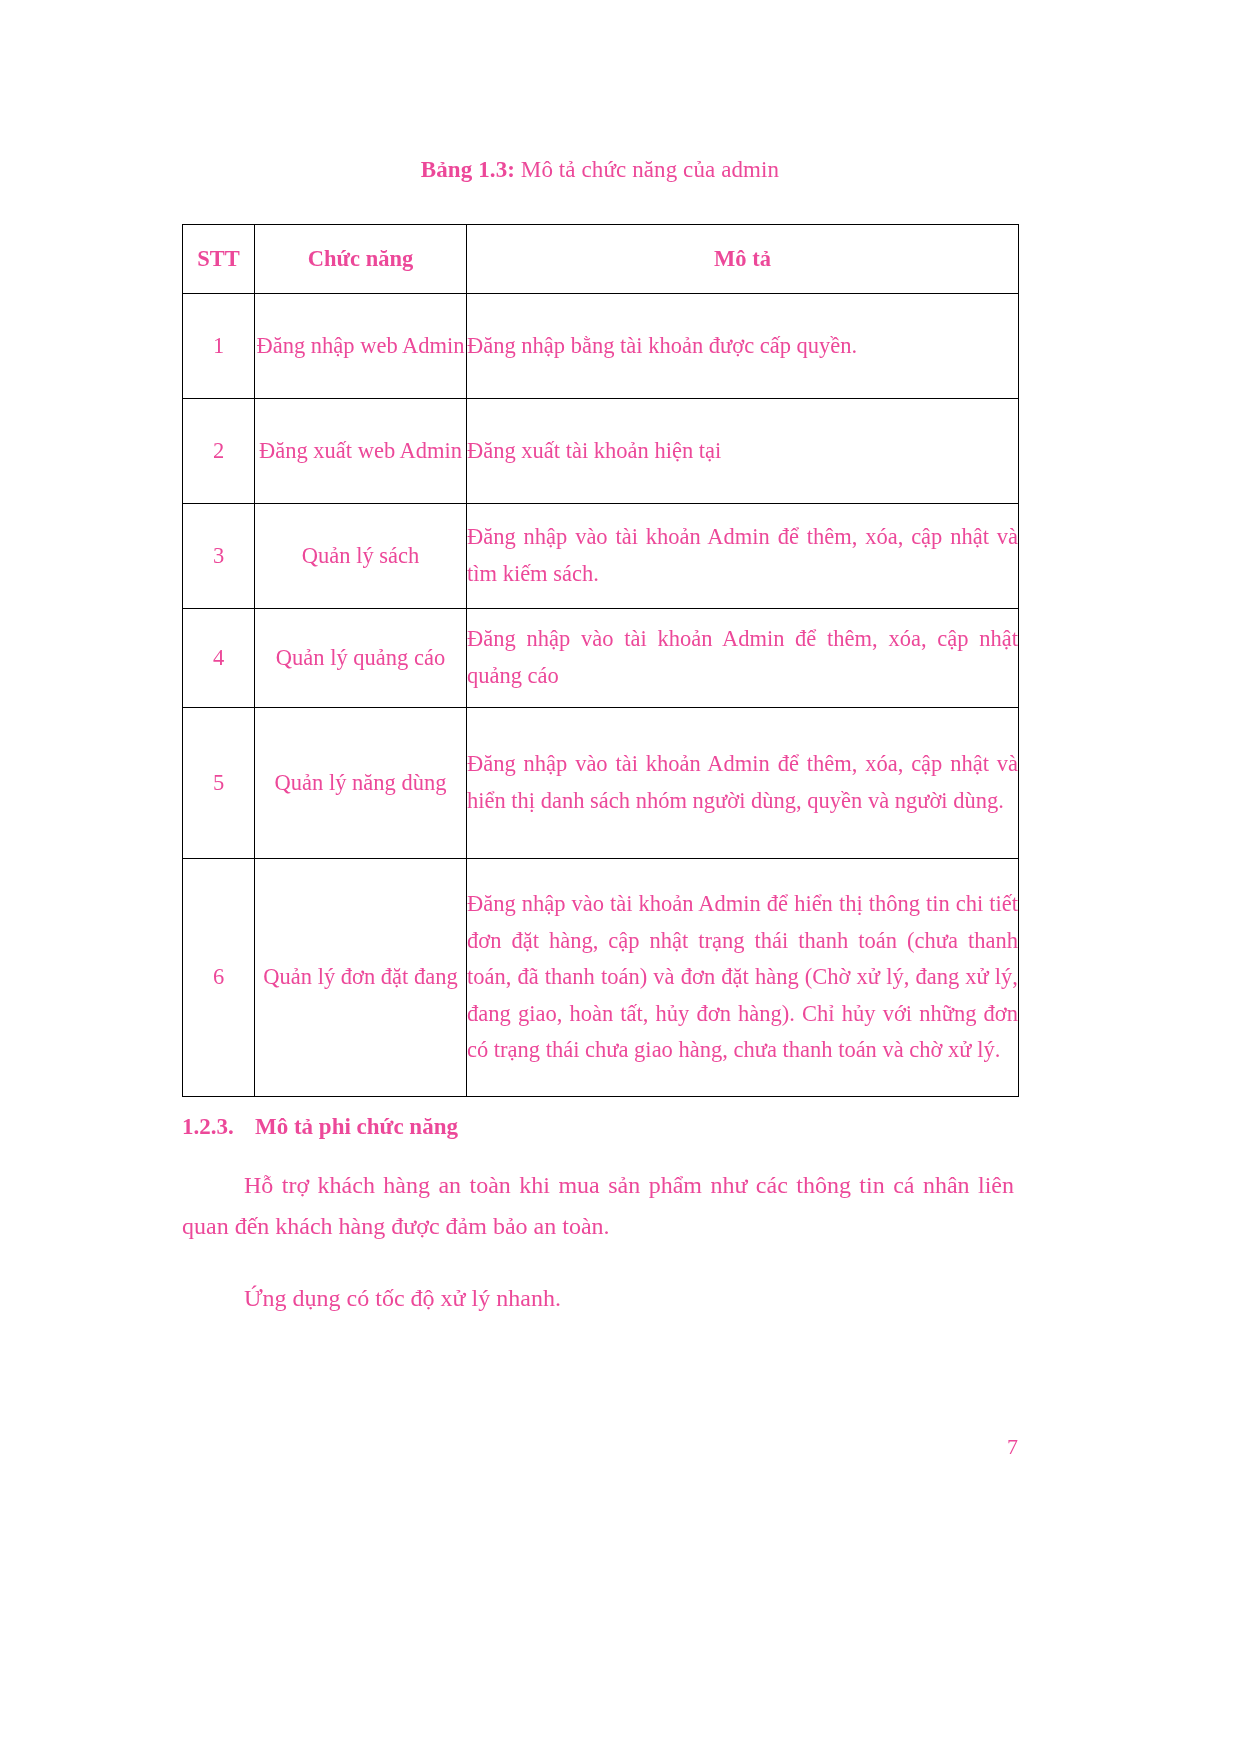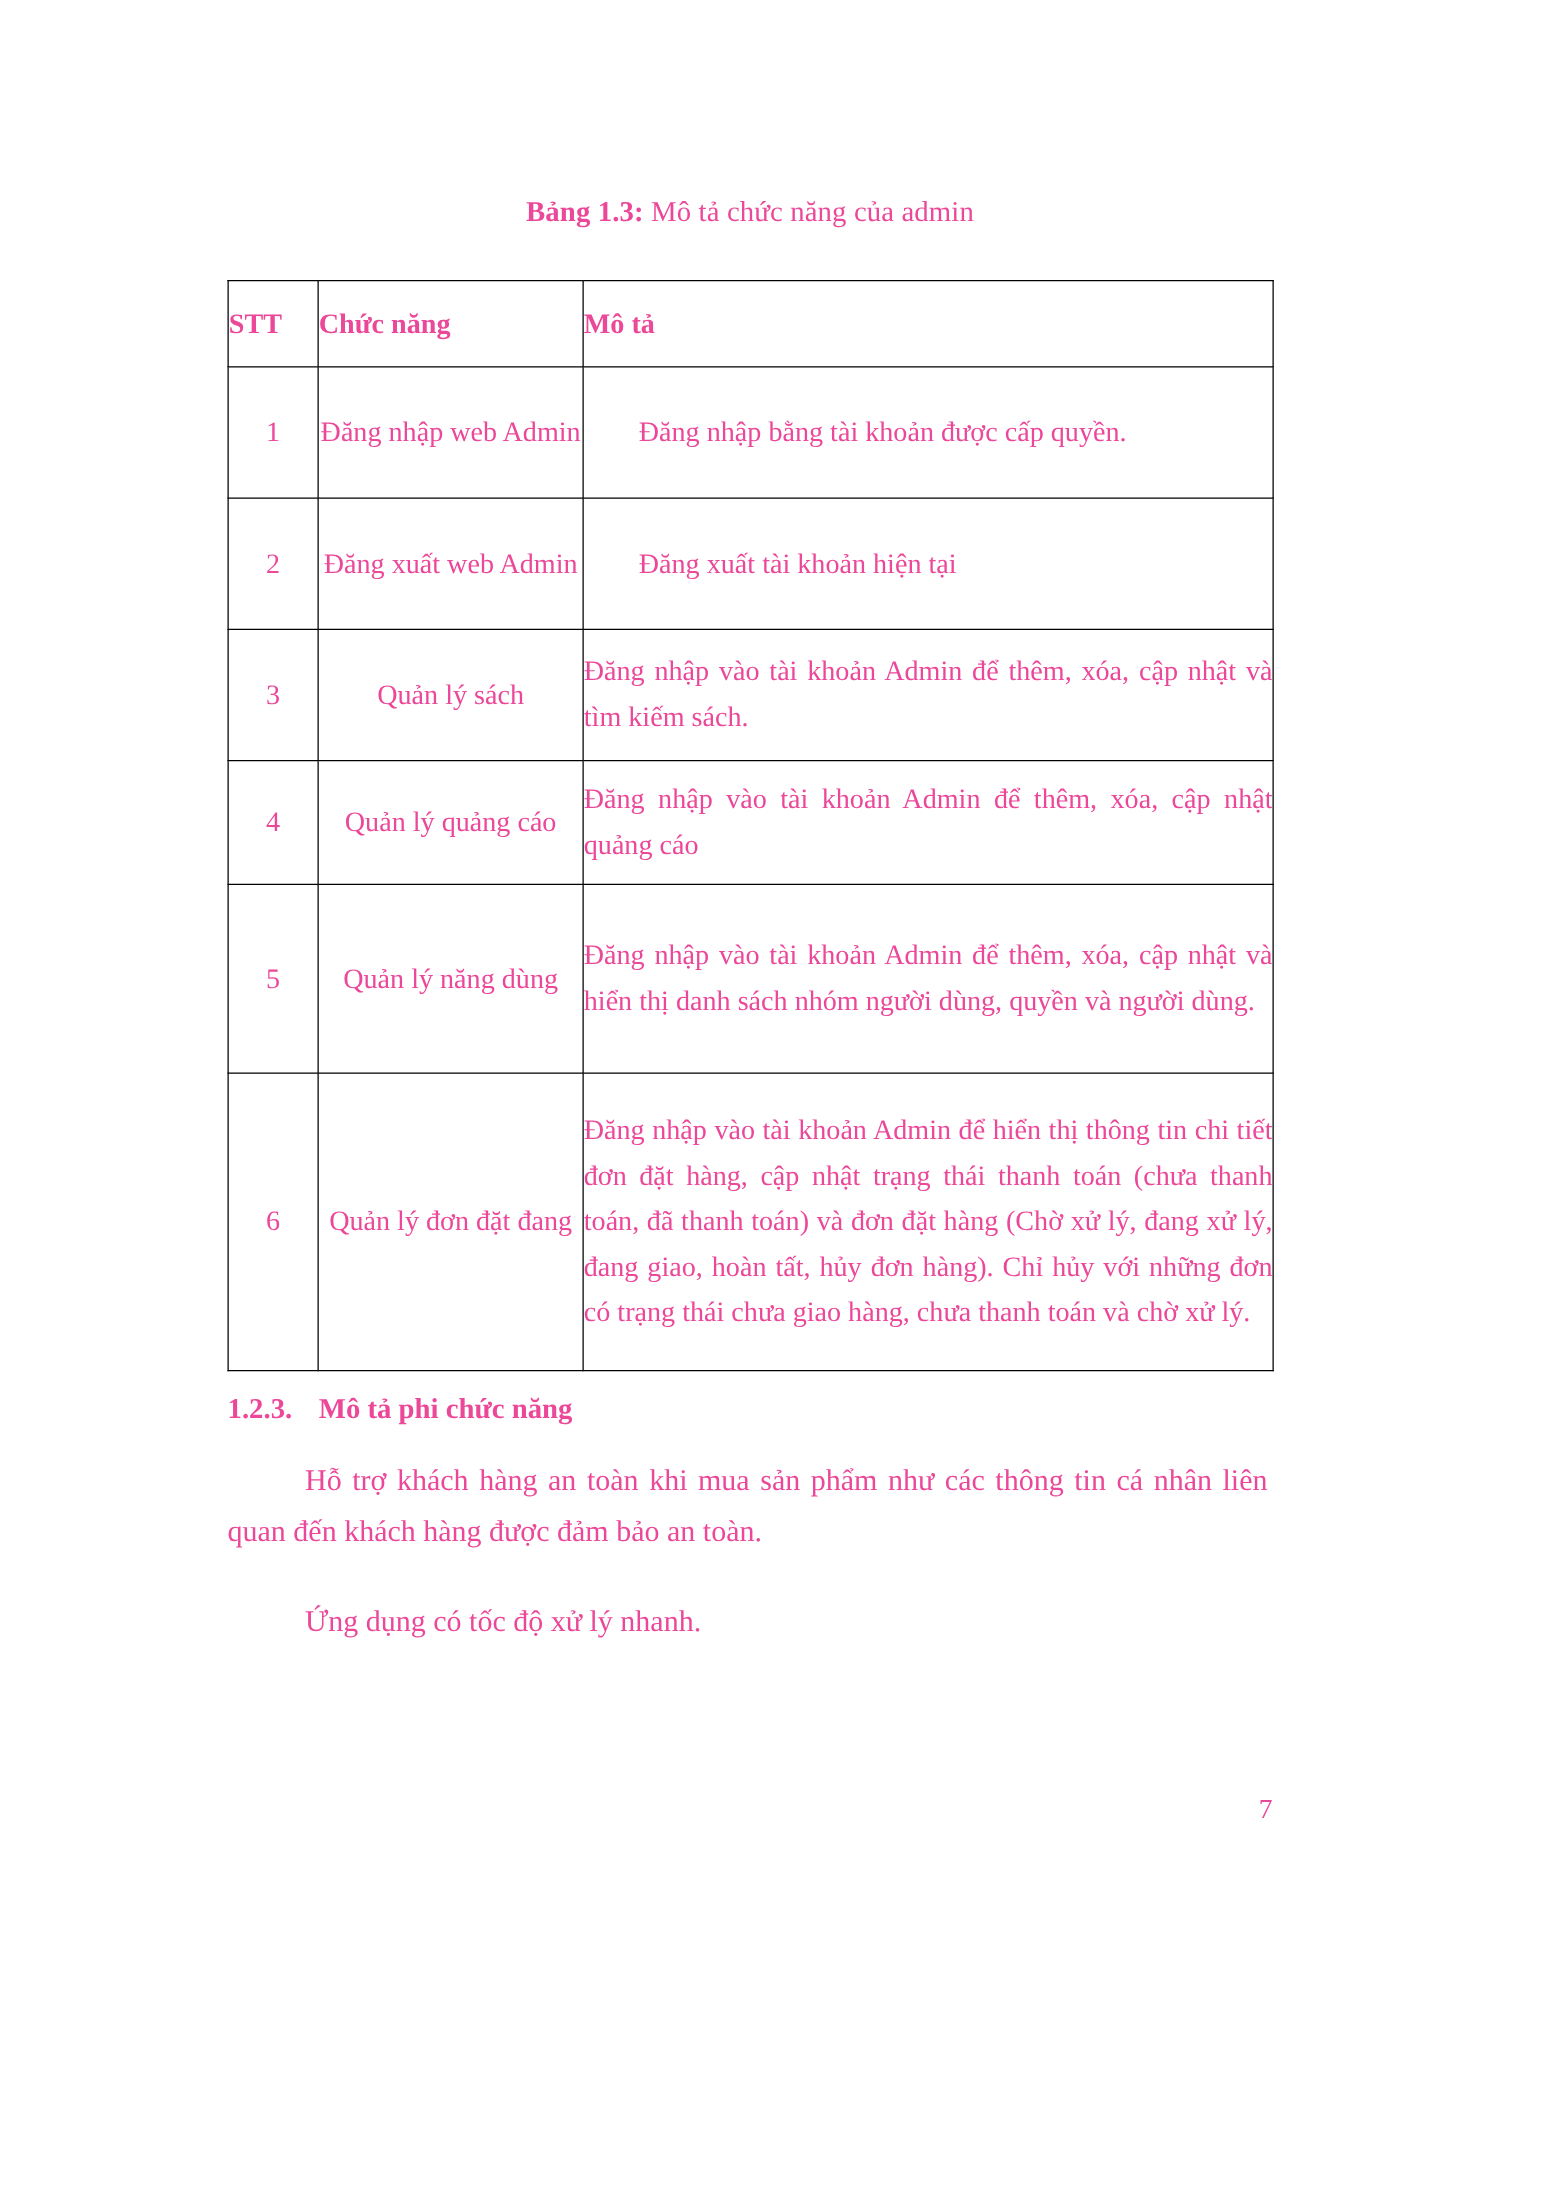--- a/index.html
+++ b/index.html
@@ -52,21 +52,21 @@
     padding: 0;
     vertical-align: middle;
     font-size: 22.5px;
     line-height: 1.62;
   }
   col.col-stt { width: 72px; }
   col.col-func { width: 212px; }
   col.col-desc { width: 552px; }
 
   th.hdr {
-    text-align: left;
+    text-align: center;
     font-weight: bold;
     font-size: 23.5px;
     height: 68px;
     padding: 4px 6px;
   }
   td.cell-stt {
     text-align: center;
     font-size: 22px;
     padding: 4px 2px;
   }
@@ -75,21 +75,20 @@
     padding: 10px 6px 10px 14px;
   }
   td.cell-desc {
     text-align: justify;
     text-align-last: left;
     padding: 10px 14px 10px 16px;
     hyphens: none;
   }
   td.cell-desc.nojustify {
     text-align: left;
-    padding-left: 44px;
   }
 
   tr.r1 td { height: 104px; }
   tr.r2 td { height: 104px; }
   tr.r3 td { height: 104px; }
   tr.r4 td { height: 98px; }
   tr.r5 td { height: 150px; }
   tr.r6 td { height: 237px; }
 
   

